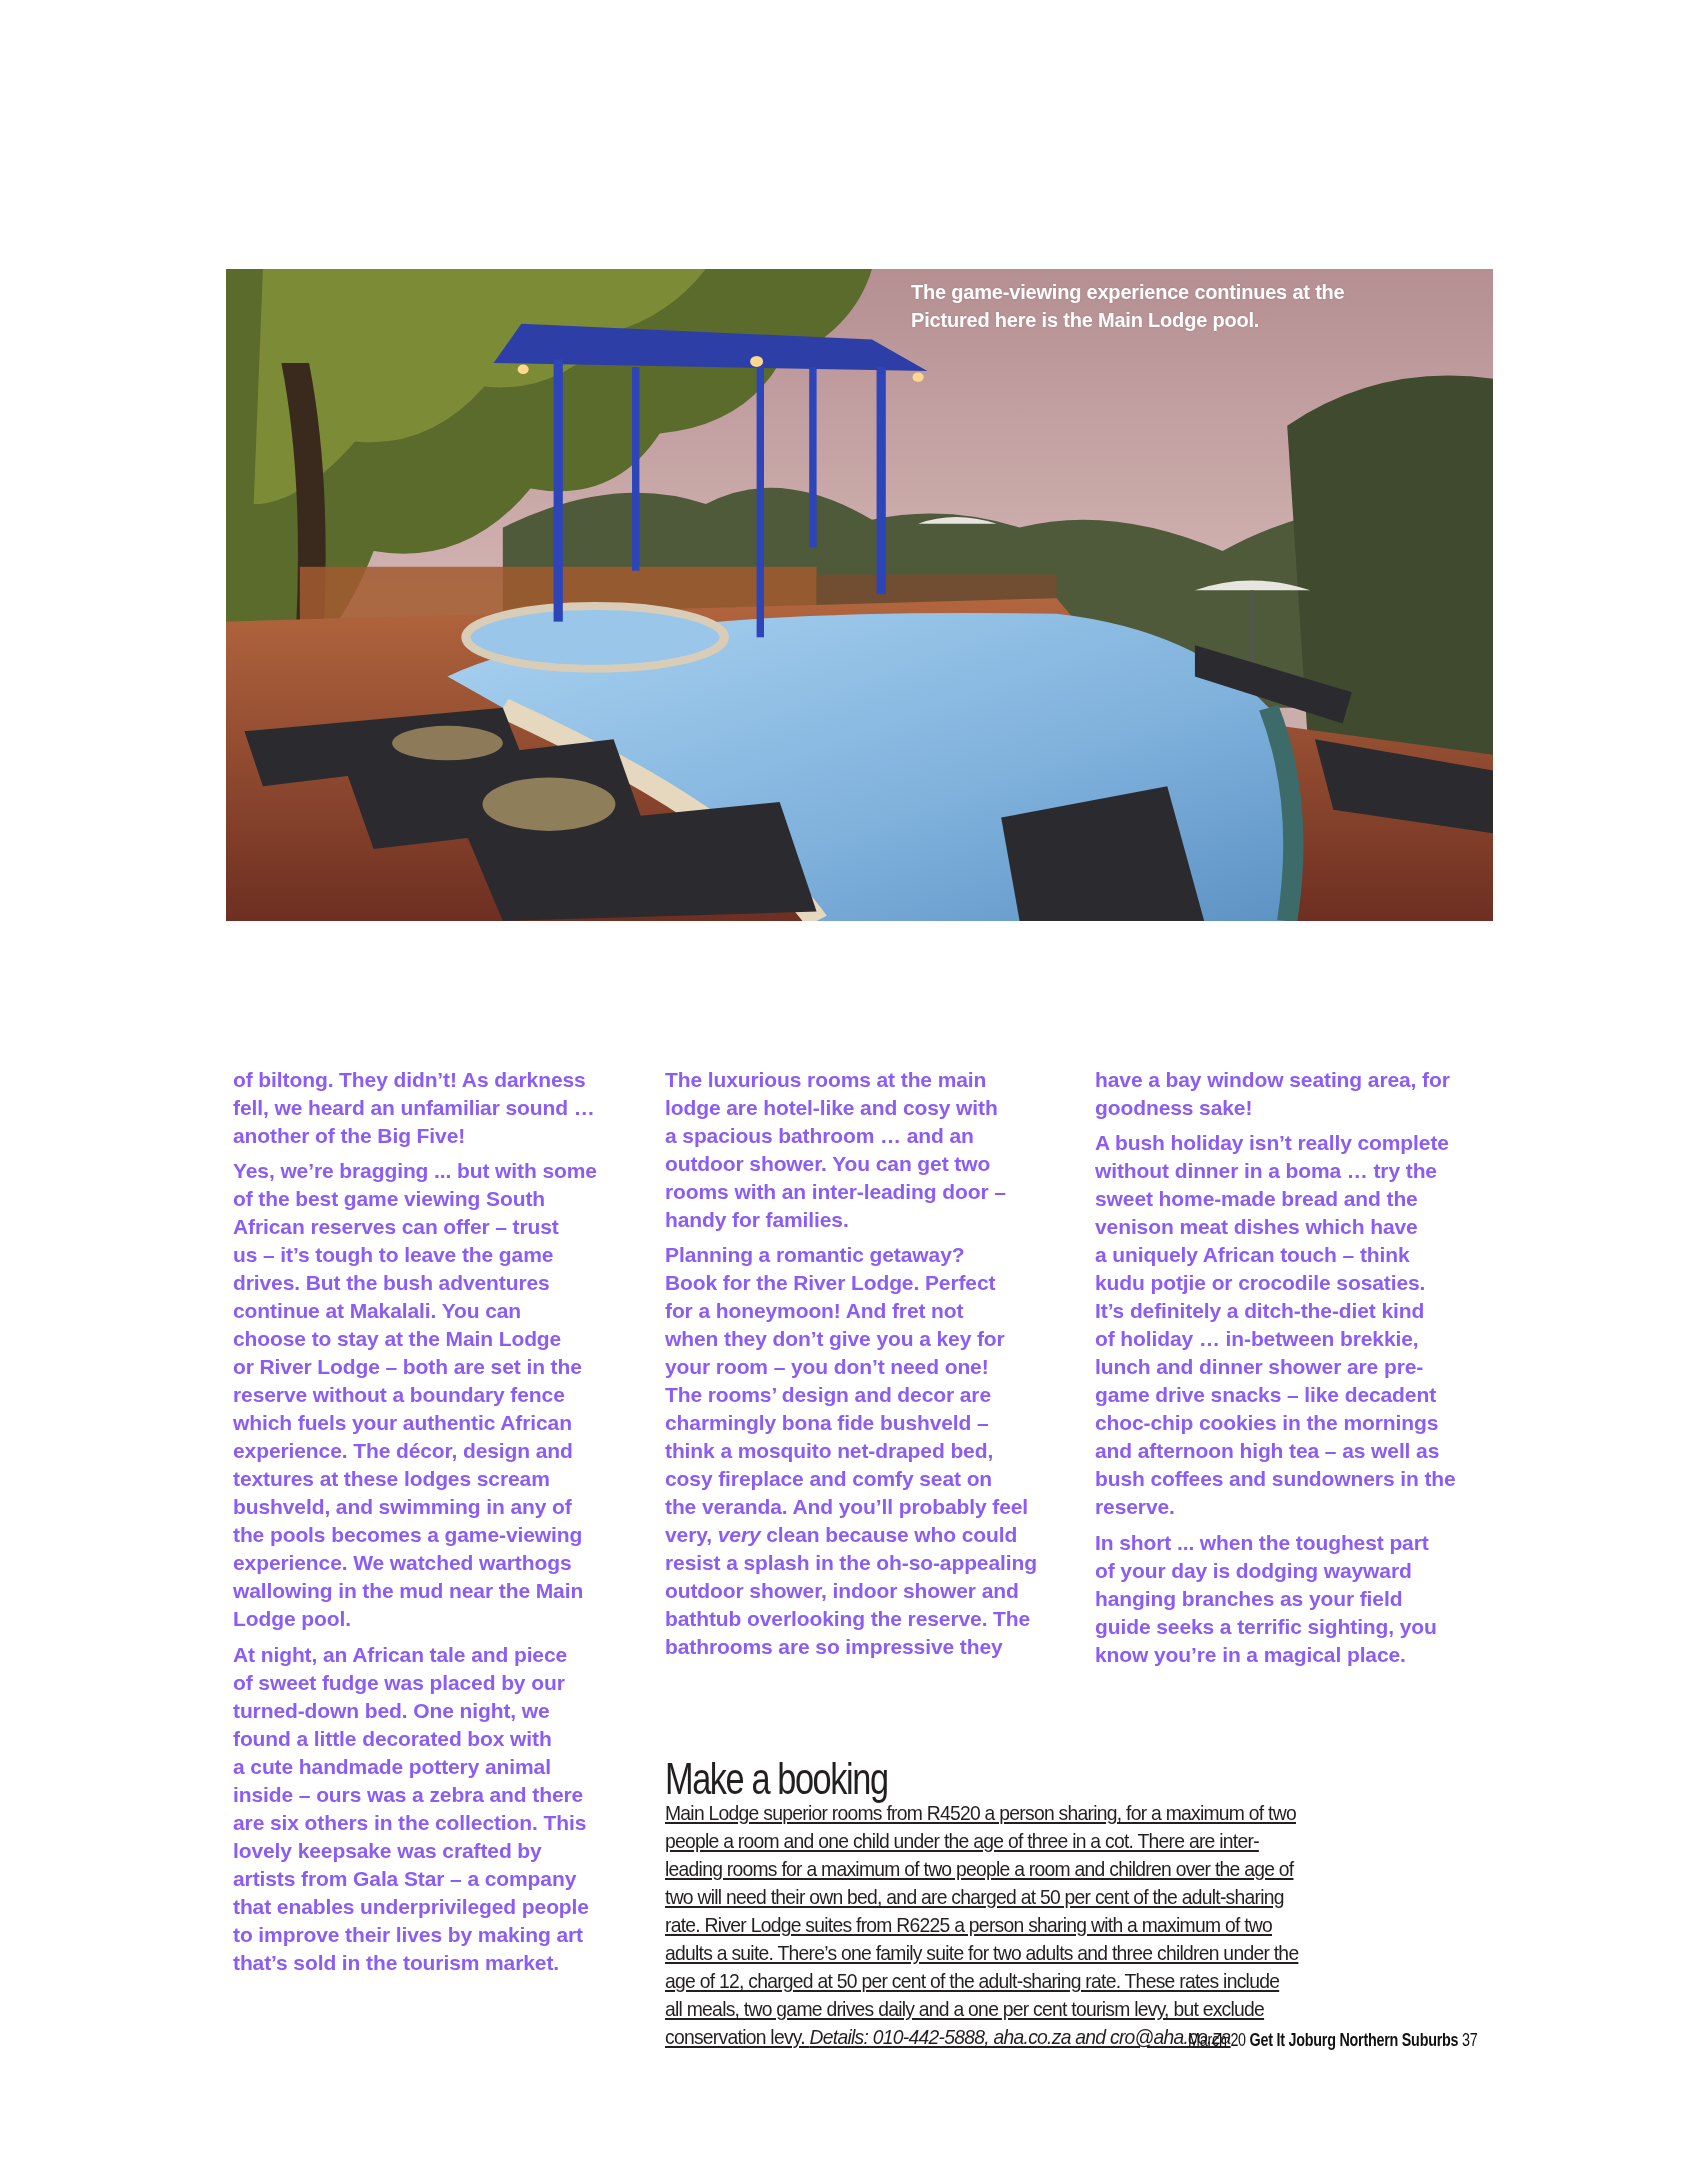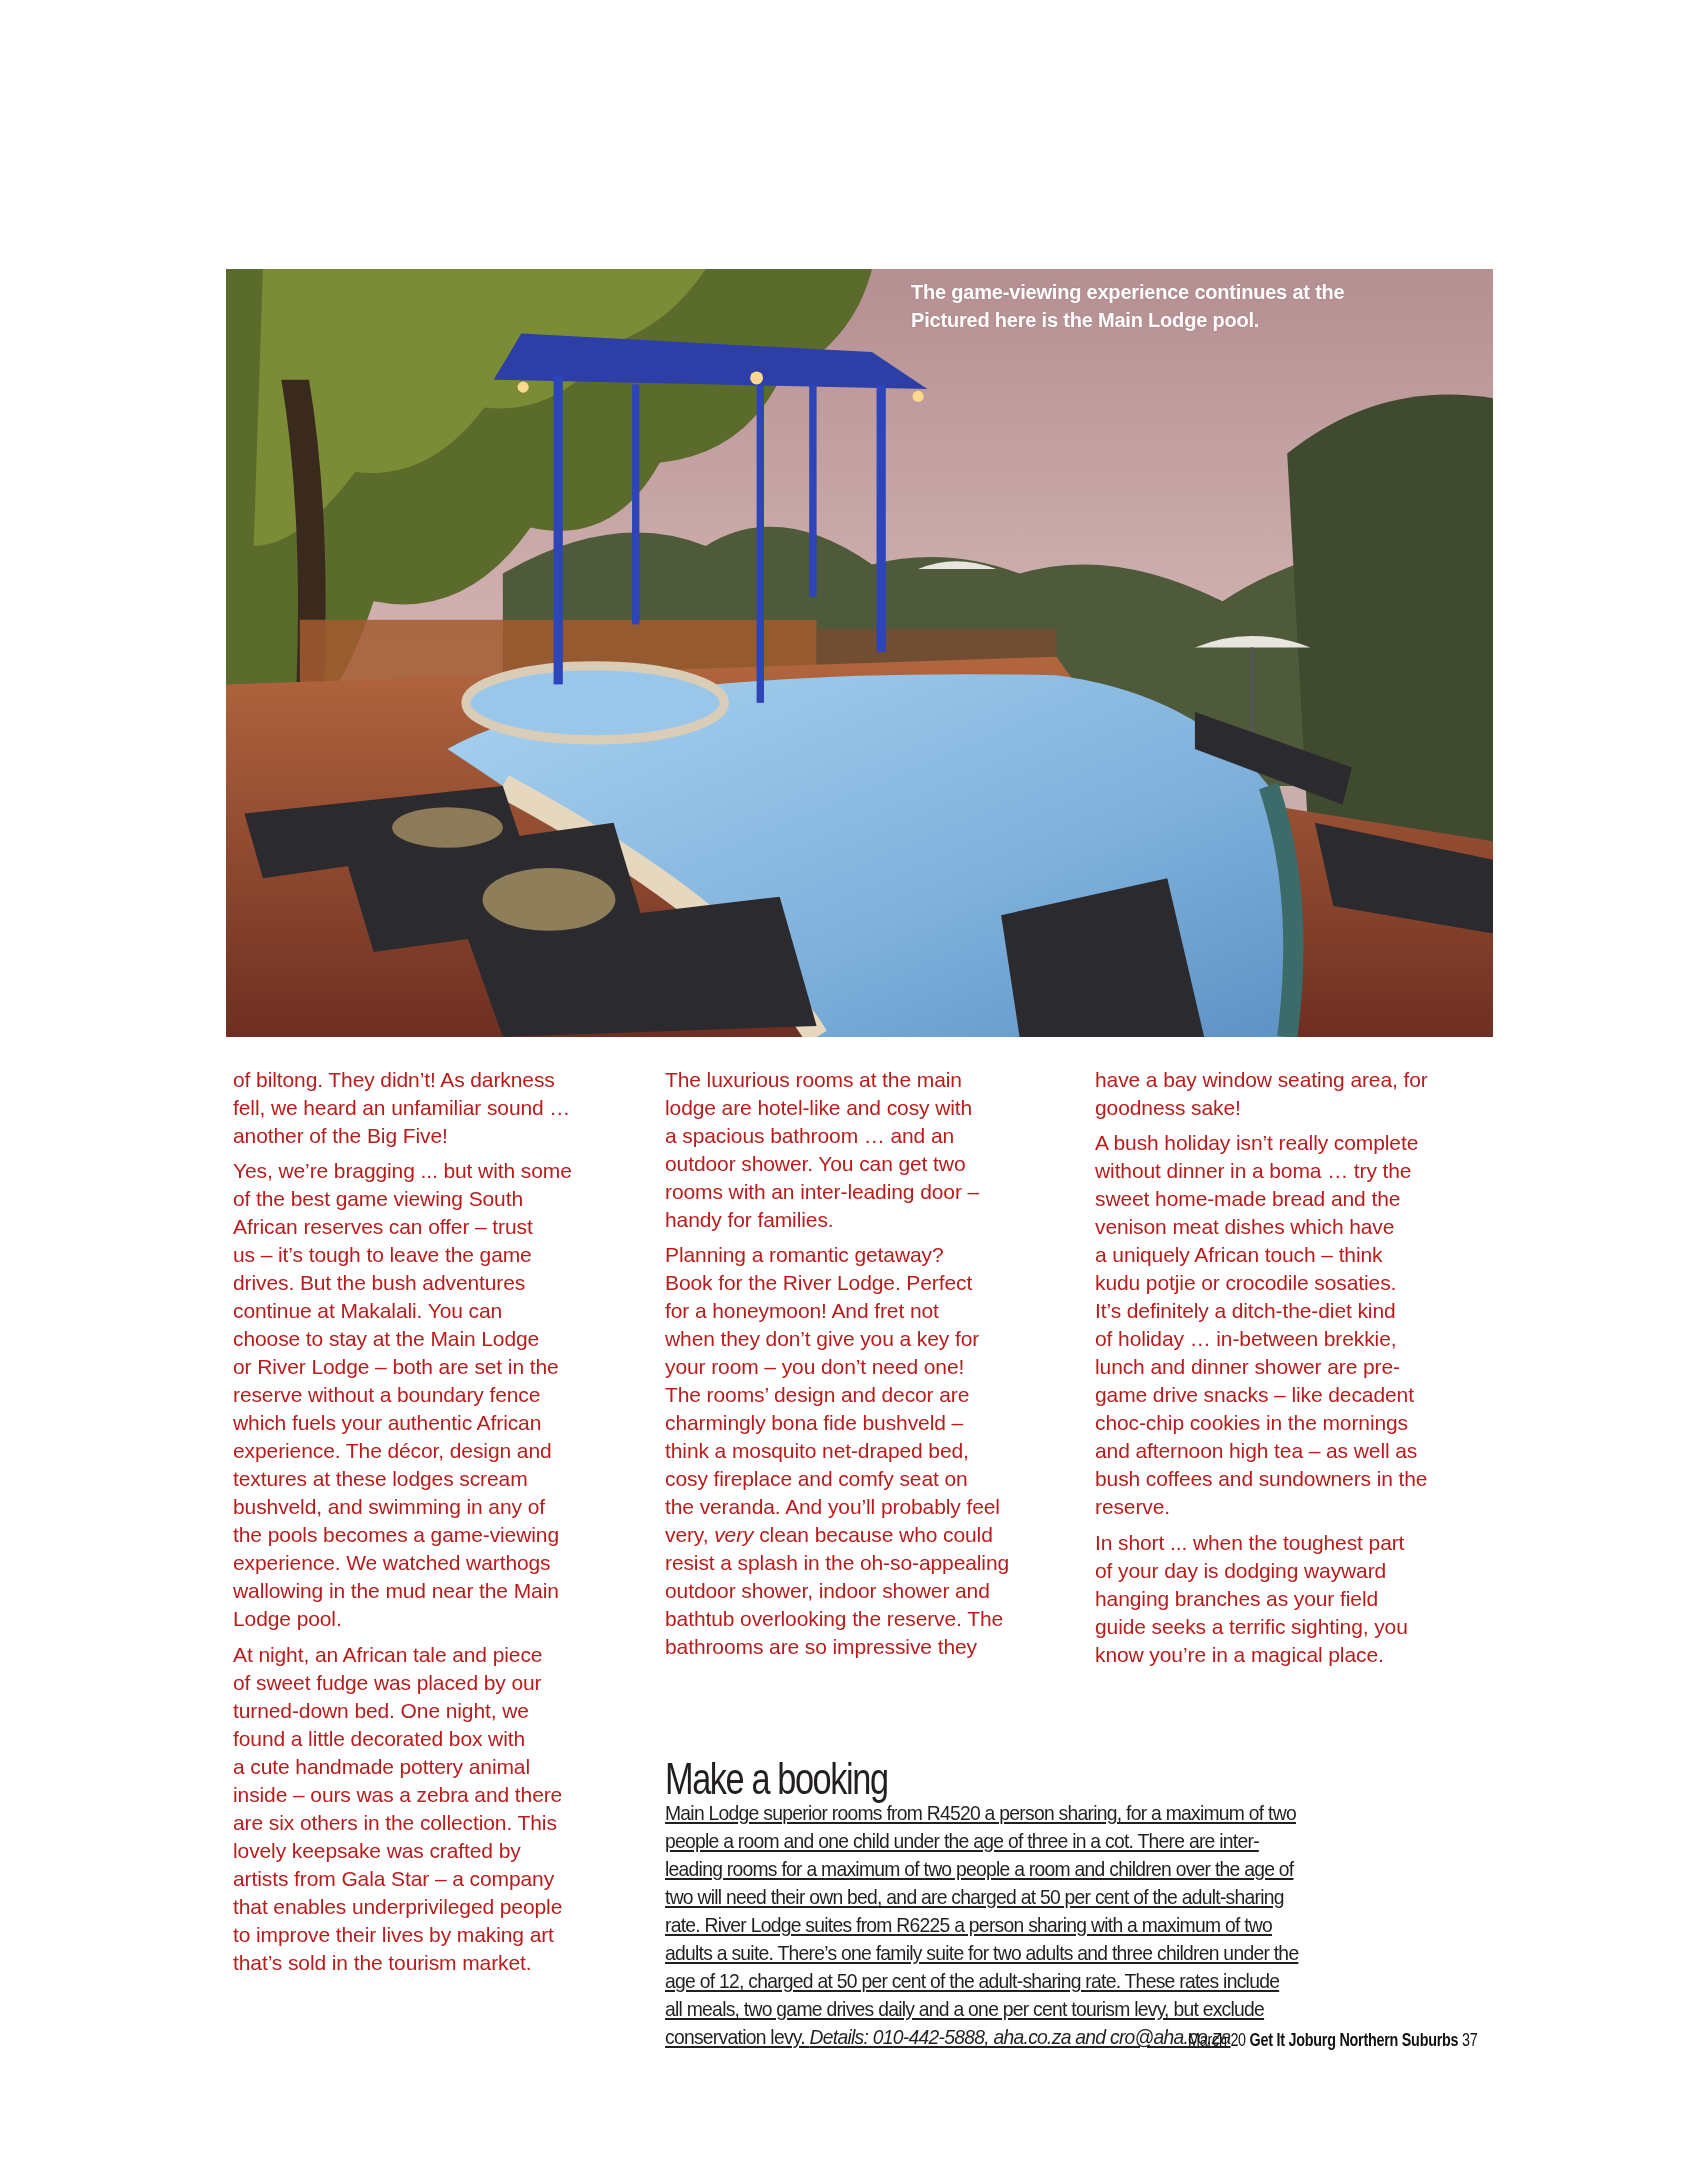--- a/index.html
+++ b/index.html
@@ -1,23 +1,23 @@
 <!DOCTYPE html>
 <html style="font-size:14.8px"><head>
   <meta charset="utf-8">
   <style>
     html, body { margin: 0; padding: 0; background: #ffffff; }
     body { width: 1706px; height: 2179px; position: relative; overflow: hidden; font-family: "Liberation Sans", sans-serif; color: #231f20; }
 
-    .photo { position: absolute; left: 226px; top: 269px; width: 1267px; height: 768px; overflow: hidden; background: #14532d; }
+    .photo { position: absolute; left: 226px; top: 269px; width: 1267px; height: 652px; overflow: hidden; background: #14532d; }
     .photo svg { position: absolute; left: 0; top: 0; width: 100%; height: 100%; display: block; }
     .caption { position: absolute; left: 685px; top: 9.2px; width: 581px; color: #ffffff; font-weight: bold; font-size: 20px; line-height: 28px; letter-spacing: -0.2px; text-shadow: 0 0 1.8px rgba(120,80,80,0.3); }
     .caption span { display: block; white-space: nowrap; }
 
-    .col { position: absolute; top: 1066px; font-size: 21px; line-height: 28px; color: #b91c1c; letter-spacing: -0.1px; }
+    .col { position: absolute; top: 1066px; font-size: 21px; line-height: 28px; color: #8b5cf6; letter-spacing: -0.1px; font-weight: bold; }
     .col p { margin: 0 0 7.4px 0; }
     .col .ln { display: block; white-space: nowrap; }
     .col1 { left: 233px; width: 397px; }
     .col2 { left: 665px; width: 397px; }
     .col3 { left: 1095px; width: 397px; }
 
     .booking { position: absolute; left: 665px; top: 1755px; width: 831px; }
     .booking h2 { margin: 0; font-weight: normal; font-size: 44px; line-height: 48px; letter-spacing: -1.8px; transform: scaleX(0.78); transform-origin: left; white-space: nowrap; color: #231f20; }
     .booking .body { font-size: 21px; line-height: 28px; letter-spacing: -0.8px; margin-top: -3.7px; text-decoration: underline; }
     .booking .body .ln { display: block; white-space: nowrap; transform: scaleX(0.92); transform-origin: left; }

